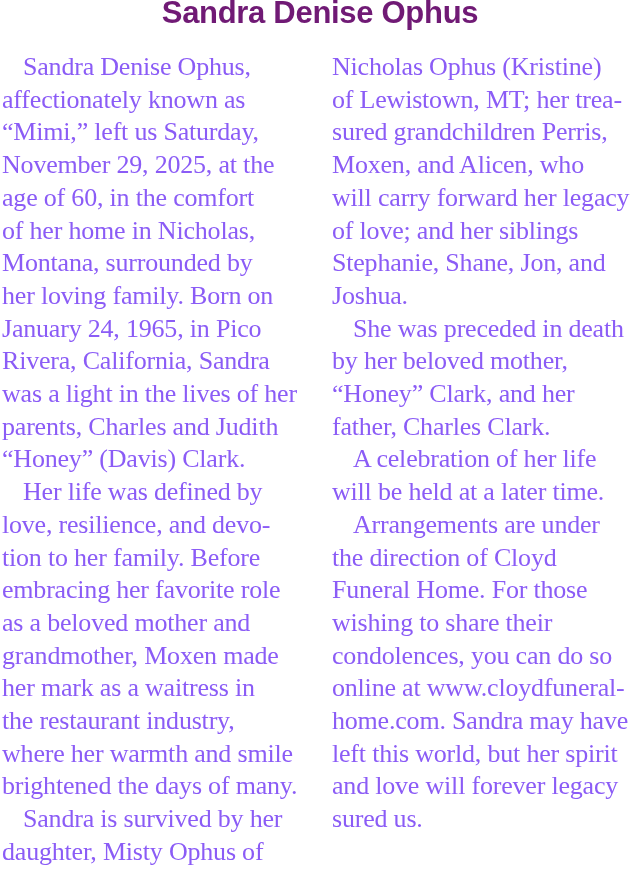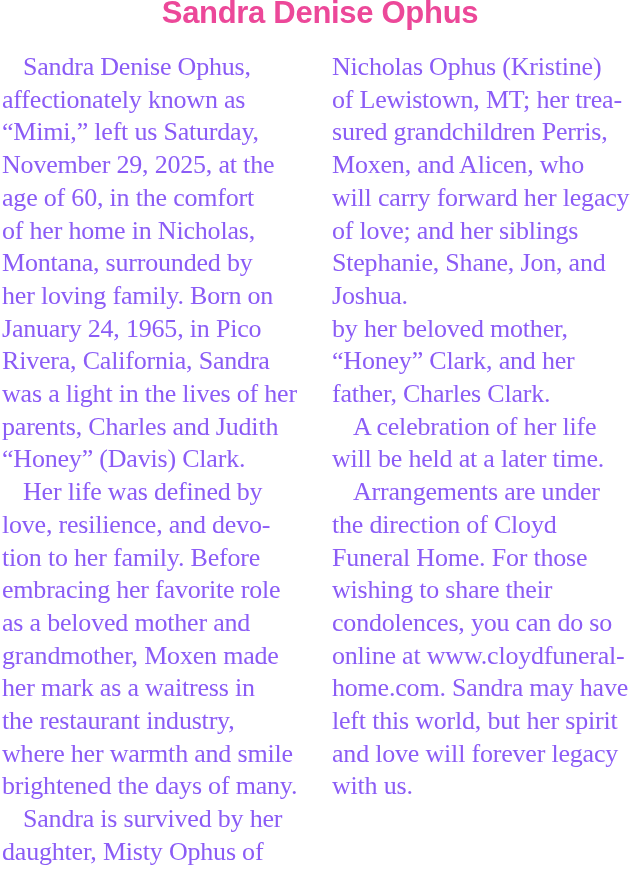--- a/index.html
+++ b/index.html
@@ -18,21 +18,21 @@
     top: 0;
     left: 0;
     width: 640px;
     margin: 0;
     text-align: center;
     font-family: "Liberation Sans", sans-serif;
     font-weight: 700;
     font-size: 31px;
     line-height: 26px;
     letter-spacing: -0.3px;
-    color: #ec4899;
+    color: #701a75;
   }
   .columns {
     position: absolute;
     top: 51px;
     left: 0;
     width: 640px;
     height: 821px;
   }
   .col {
     position: absolute;
@@ -83,29 +83,30 @@
     </div>
   <div class="col col-right">
       <div class="line">Nicholas Ophus (Kristine)</div>
       <div class="line">of Lewistown, MT; her trea-</div>
       <div class="line">sured grandchildren Perris,</div>
       <div class="line">Moxen, and Alicen, who</div>
       <div class="line">will carry forward her legacy</div>
       <div class="line">of love; and her siblings</div>
       <div class="line">Stephanie, Shane, Jon, and</div>
       <div class="line">Joshua.</div>
+      <div class="line indent">She was preceded in death</div>
       <div class="line">by her beloved mother,</div>
       <div class="line">“Honey” Clark, and her</div>
       <div class="line">father, Charles Clark.</div>
       <div class="line indent">A celebration of her life</div>
       <div class="line">will be held at a later time.</div>
       <div class="line indent">Arrangements are under</div>
       <div class="line">the direction of Cloyd</div>
       <div class="line">Funeral Home. For those</div>
       <div class="line">wishing to share their</div>
       <div class="line">condolences, you can do so</div>
       <div class="line">online at www.cloydfuneral-</div>
       <div class="line">home.com. Sandra may have</div>
       <div class="line">left this world, but her spirit</div>
       <div class="line">and love will forever legacy</div>
-      <div class="line">with us.</div>
+      <div class="line">sured us.</div>
     </div>
 </div>
 
 </body></html>

